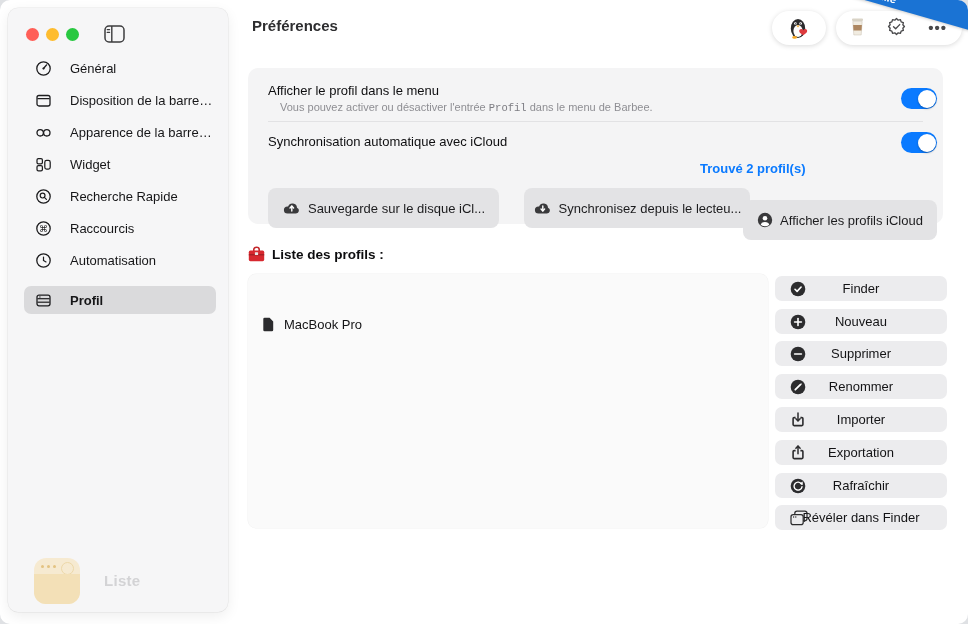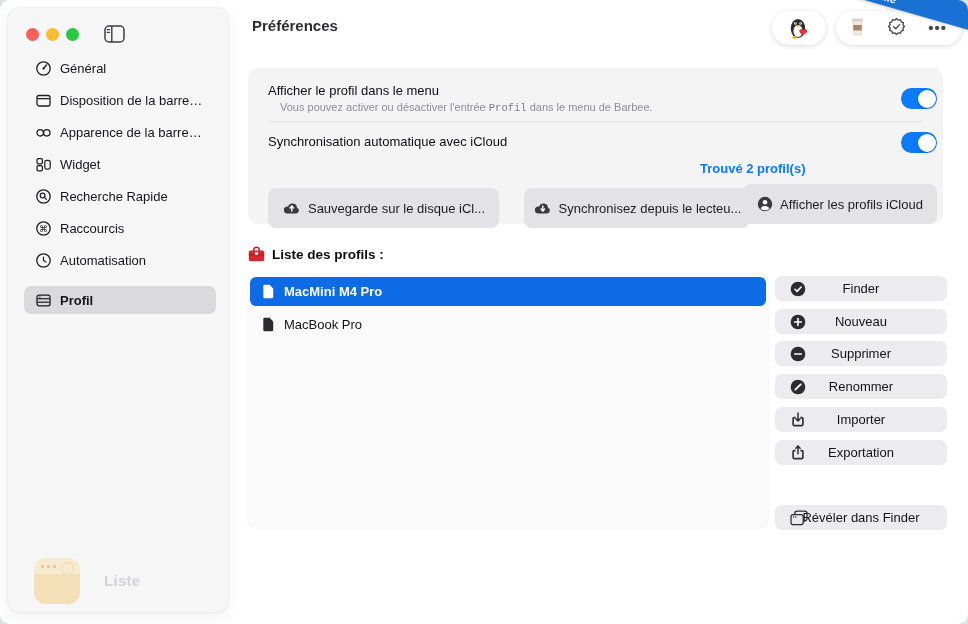--- a/index.html
+++ b/index.html
@@ -4,21 +4,21 @@
 <style>
   html,body{margin:0;padding:0}
   body{width:968px;height:624px;background:#dfe1e4;font-family:"Liberation Sans","DejaVu Sans",sans-serif;position:relative;overflow:hidden;-webkit-font-smoothing:antialiased}
   .abs{position:absolute}
   #desktop-glyph{left:1px;top:594px;font-size:15px;color:#3a3a3a;z-index:0}
   #window{position:absolute;inset:0;background:#ffffff;border-radius:10px;overflow:hidden;z-index:1}
 
   
   .sidebar{left:8px;top:8px;width:220px;height:604px;background:#f6f6f7;border-radius:10px;box-shadow:0 0 0 .5px rgba(0,0,0,.08),0 4px 14px rgba(0,0,0,.07)}
   .tl{width:13px;height:13px;border-radius:50%;top:20px}
-  .nav-item{left:16px;width:192px;height:28px;border-radius:7px;display:flex;align-items:center;gap:8px;padding-left:11px;box-sizing:border-box;font-size:13px;color:#161618;cursor:default}
+  .nav-item{left:16px;width:192px;height:28px;border-radius:7px;display:flex;align-items:center;gap:18px;padding-left:11px;box-sizing:border-box;font-size:13px;color:#161618;cursor:default}
   .nav-item.sel{background:#dadadc;font-weight:600}
   .icon17{width:17px;height:17px;flex:none}
   .applogo{left:26px;top:550px;width:46px;height:46px;border-radius:12px;background:#f7ead0;opacity:.95}
   .applogo .dot{position:absolute;width:3px;height:3px;border-radius:50%;background:#e3c17c;top:7px}
   .applogo .rosette{position:absolute;right:6px;top:4px;width:11px;height:11px;border-radius:50%;border:1.5px solid #ecd7a4}
   .applogo .body{position:absolute;left:0;right:0;bottom:0;height:30px;background:#f3dfb4;border-radius:0 0 12px 12px}
   .appname{left:96px;top:564px;font-size:15px;font-weight:700;color:#d3d3d5;letter-spacing:.3px}
 
   
   .page-title{left:252px;top:17px;font-size:15px;font-weight:700;color:#2e2e30}
@@ -201,47 +201,41 @@
       <span>Sauvegarde sur le disque iCl...</span>
     </div>
     <div class="abs cloudbtn" style="left:276px;top:120px;width:226px">
       <svg width="19" height="14" viewBox="0 0 19 14">
         <path d="M5.5 12.6 a3.6 3.6 0 0 1 0-7.2 q.3 0 .6.05 A4.6 4.6 0 0 1 15 6.8 a3 3 0 0 1-1 5.8 Z" fill="#3a3a3c"></path>
         <line x1="9.8" y1="5" x2="9.8" y2="9.8" stroke="#fff" stroke-width="1.4" stroke-linecap="round"></line>
         <polyline points="8,8 9.8,9.9 11.6,8" stroke="#fff" stroke-width="1.4" fill="none" stroke-linecap="round" stroke-linejoin="round"></polyline>
       </svg>
       <span>Synchronisez depuis le lecteu...</span>
     </div>
-    <div class="abs cloudbtn" style="left:495px;top:116px;width:194px">
+    <div class="abs cloudbtn" style="left:495px;top:132px;width:194px">
       <svg width="16" height="16" viewBox="0 0 16 16">
         <circle cx="8" cy="8" r="7.2" fill="#3a3a3c"></circle>
         <circle cx="8" cy="6.2" r="2.3" fill="#fff"></circle>
         <path d="M3.7 12.7 a4.4 3.5 0 0 1 8.6 0 a7 7 0 0 1-8.6 0 Z" fill="#fff"></path>
       </svg>
       <span>Afficher les profils iCloud</span>
     </div>
   </div>
 
   <div class="abs list-heading">
     <svg width="17" height="16" viewBox="0 0 17 16">
       <path d="M5.8 5V3.4a2.7 2.2 0 0 1 5.4 0V5" stroke="#c3272b" stroke-width="1.6" fill="none"></path>
       <rect x=".8" y="4.6" width="15.4" height="10.6" rx="1.6" fill="#d7282f"></rect>
       <rect x=".8" y="8.2" width="15.4" height="1.2" fill="#9e1f24"></rect>
       <rect x="6.9" y="6.3" width="3.2" height="2.6" rx=".5" fill="#e8e8e8"></rect>
     </svg>
     <span>Liste des profils :</span>
   </div>
 
   <div class="abs listpanel">
-    <div class="abs prow sel" style="top:3px">
-      <svg width="12" height="15" viewBox="0 0 12 15">
-          <path d="M2.6 .8 h5 L11.2 4.4 V13 a1.3 1.3 0 0 1-1.3 1.3 H2.6 A1.3 1.3 0 0 1 1.3 13 V2.1 A1.3 1.3 0 0 1 2.6 .8 Z" fill="#ffffff"></path>
-        </svg>
-      <span>MacMini M4 Pro</span>
-    </div>
     <div class="abs prow" style="top:36px">
       <svg width="12" height="15" viewBox="0 0 12 15">
           <path d="M2.6 .8 h5 L11.2 4.4 V13 a1.3 1.3 0 0 1-1.3 1.3 H2.6 A1.3 1.3 0 0 1 1.3 13 V2.1 A1.3 1.3 0 0 1 2.6 .8 Z" fill="#2c2c2e"></path>
         </svg>
       <span>MacBook Pro</span>
     </div>
   </div>
 
   <div class="abs actbtn" style="top:276px">
     <svg width="16" height="16" viewBox="0 0 16 16">
@@ -281,20 +275,28 @@
     </svg>
     <span>Importer</span>
   </div>
   <div class="abs actbtn" style="top:440px">
     <svg width="16" height="16" viewBox="0 0 16 16">
       <path d="M5.6 4.8 H4.1 A1.8 1.8 0 0 0 2.3 6.6 v6 A1.8 1.8 0 0 0 4.1 14.4 H11.9 A1.8 1.8 0 0 0 13.7 12.6 v-6 A1.8 1.8 0 0 0 11.9 4.8 H10.4 V6.4 H11.9 a.2.2 0 0 1 .2.2 v6 a.2.2 0 0 1-.2.2 H4.1 a.2.2 0 0 1-.2-.2 v-6 a.2.2 0 0 1 .2-.2 H5.6 Z" fill="#2c2c2e"></path>
       <line x1="8" y1="8.8" x2="8" y2="1.2" stroke="#2c2c2e" stroke-width="1.5" stroke-linecap="round"></line>
       <polyline points="5.9,3.2 8,1.1 10.1,3.2" stroke="#2c2c2e" stroke-width="1.5" fill="none" stroke-linecap="round" stroke-linejoin="round"></polyline>
     </svg>
     <span>Exportation</span>
+  </div>
+  <div class="abs actbtn" style="top:473px">
+    <svg width="16" height="16" viewBox="0 0 16 16">
+        <circle cx="8" cy="8" r="7.3" fill="#2c2c2e"></circle>
+        <path d="M11.5 6.1 A4 4 0 1 0 12 8.8" stroke="#fff" stroke-width="1.4" fill="none" stroke-linecap="round"></path>
+        <polygon points="12.6,3.4 12.9,7 9.7,5.5" fill="#fff"></polygon>
+      </svg>
+    <span>Rafraîchir</span>
   </div>
   <div class="abs actbtn" style="top:505px">
     <svg width="18" height="16" viewBox="0 0 18 16" fill="none">
       <rect x="4.8" y="1" width="12.2" height="9.6" rx="2.2" stroke="#2c2c2e" stroke-width="1.25"></rect>
       <rect x="1" y="4.6" width="12.2" height="10" rx="2.2" stroke="#2c2c2e" stroke-width="1.25" fill="#ececee"></rect>
       <circle cx="3.6" cy="7" r=".7" fill="#2c2c2e"></circle>
         <circle cx="5.8" cy="7" r=".7" fill="#2c2c2e"></circle>
     </svg>
     <span>Révéler dans Finder</span>
   </div>

